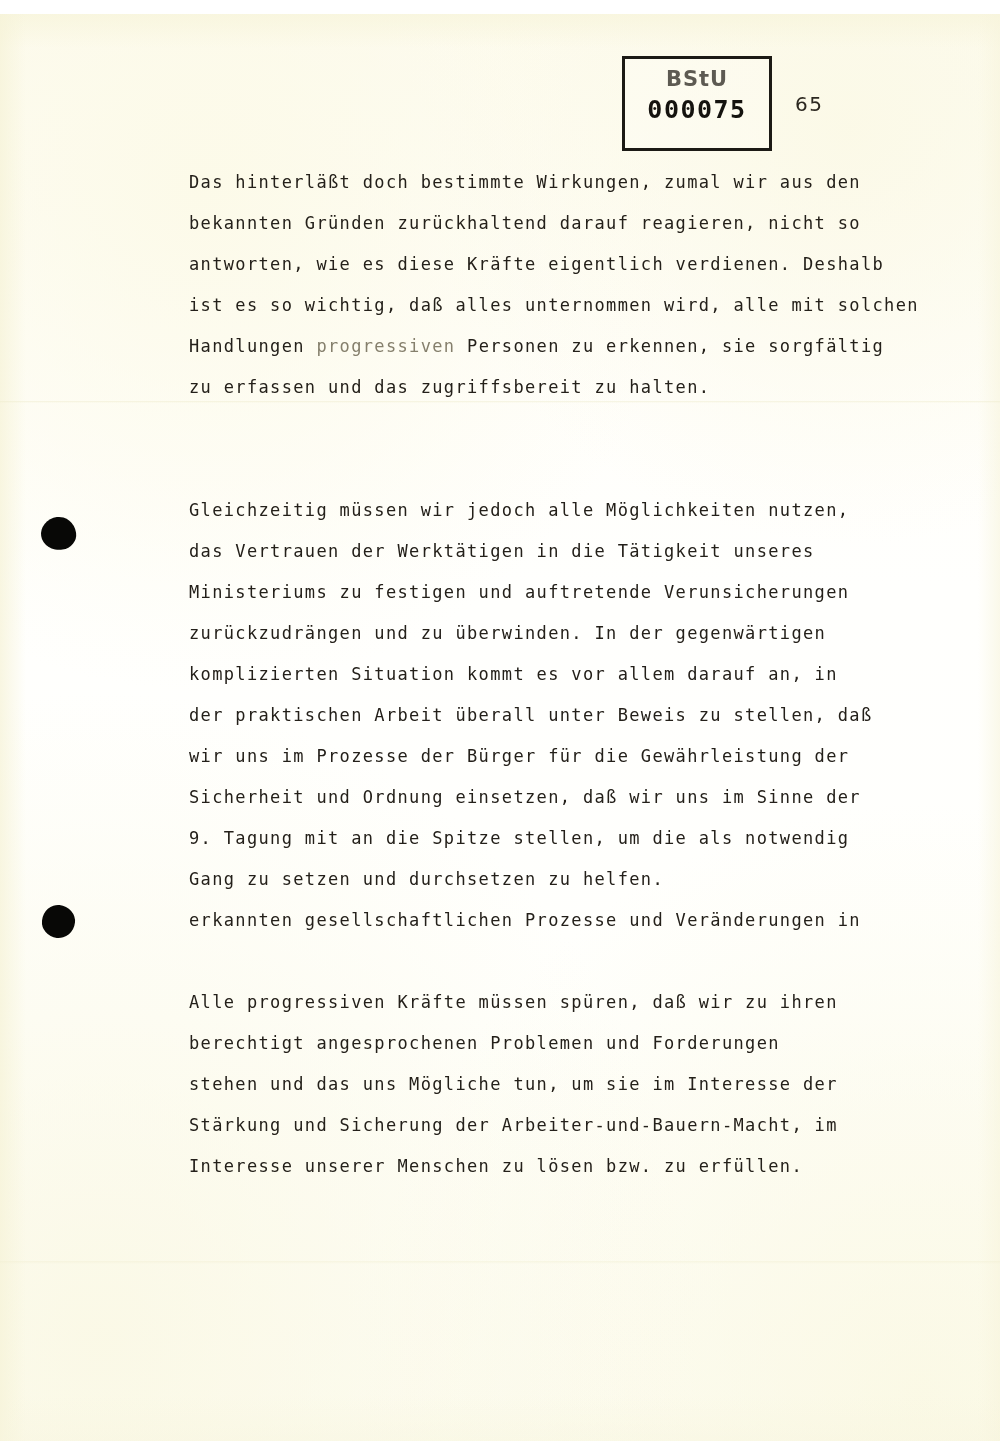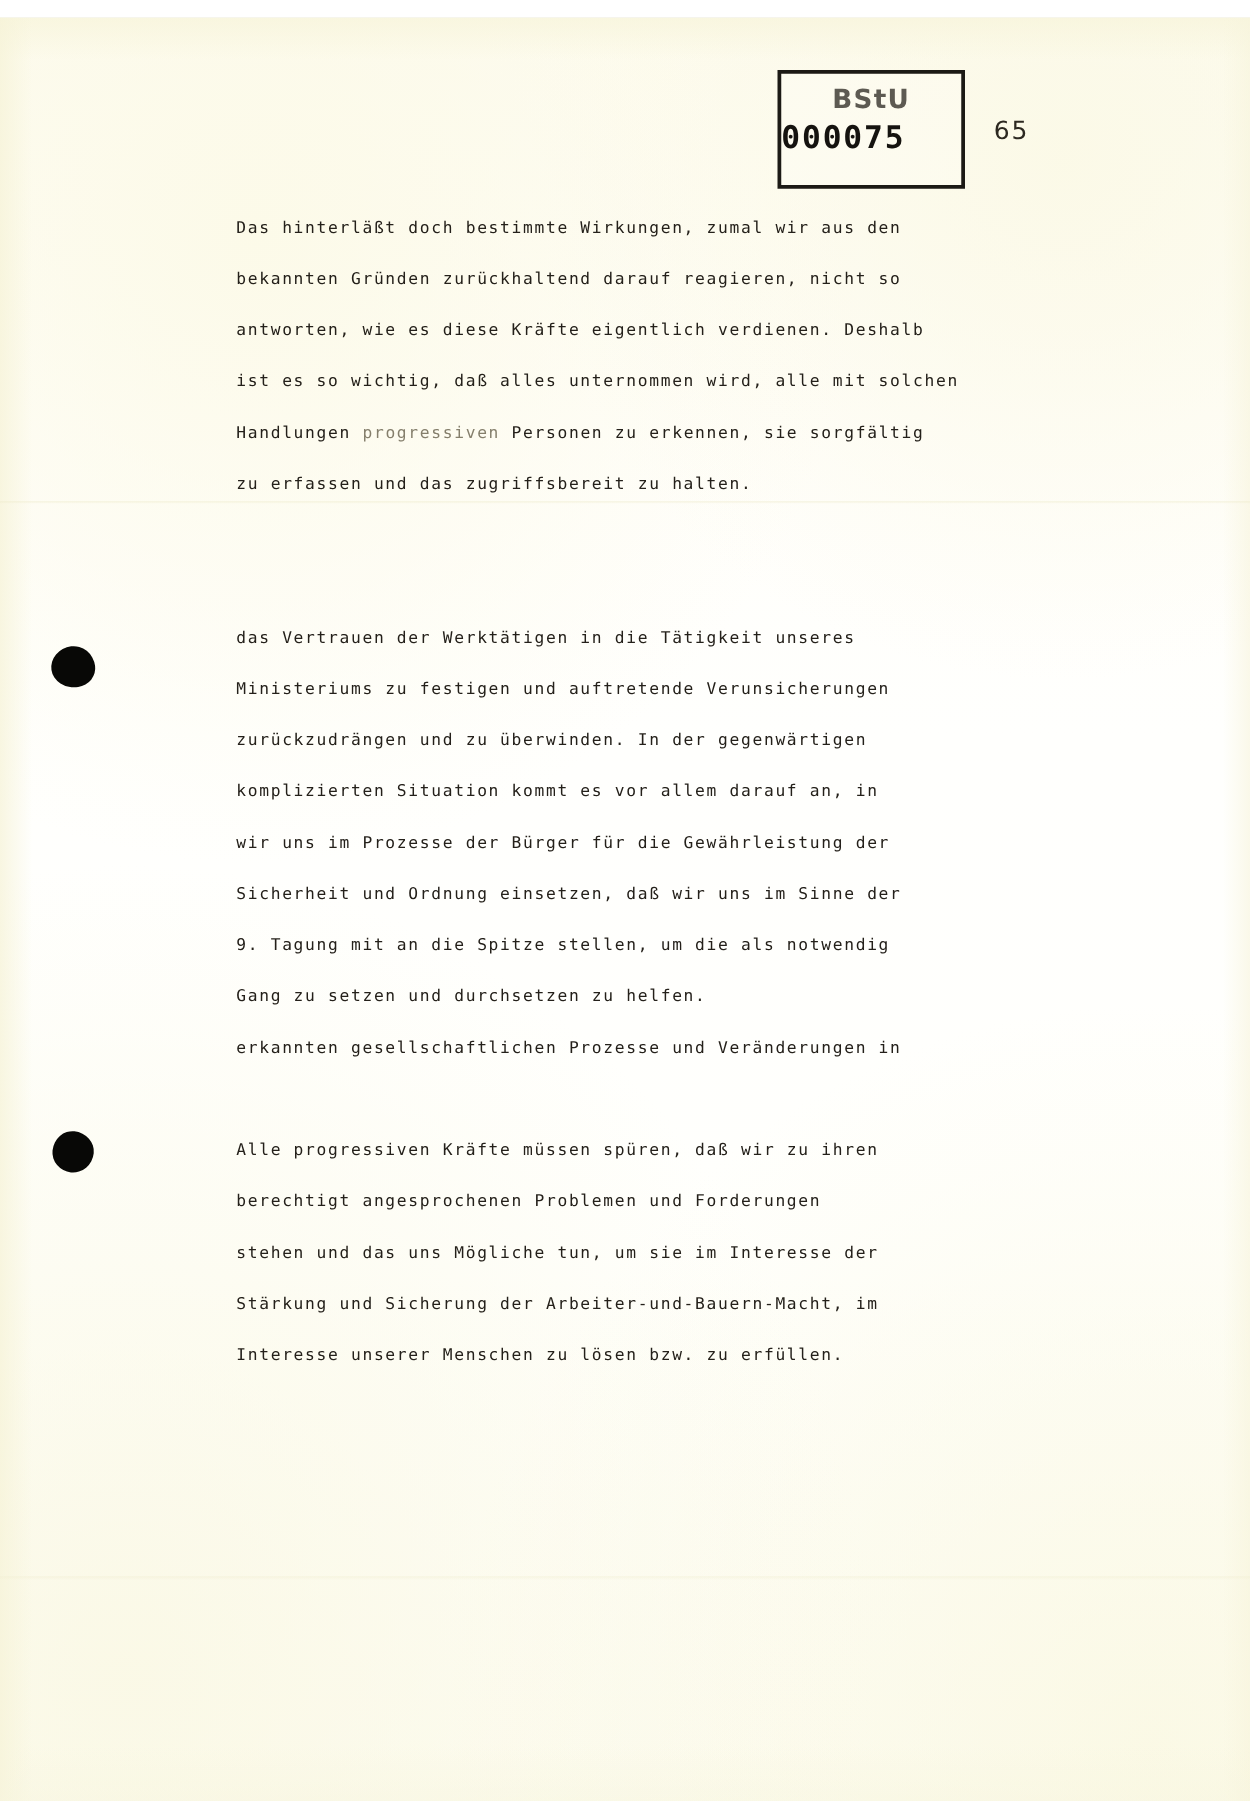--- a/index.html
+++ b/index.html
@@ -88,21 +88,21 @@
     font-size: 21px;
     letter-spacing: 1px;
     color: #3b3730;
     font-weight: 600;
     opacity: 0.82;
   }
   .stamp-number {
     position: absolute;
     left: 0; right: 0;
     top: 36px;
-    text-align: left;
+    text-align: center;
     font-family: "DejaVu Sans Mono", "Liberation Mono", monospace;
     font-size: 25px;
     letter-spacing: 1.5px;
     color: #15130f;
     font-weight: 700;
   }
 
   
   .page-number {
     position: absolute;
@@ -141,21 +141,21 @@
     position: absolute;
     left: 189px;
     top: 148px;
     width: 790px;
   }
   .para {
     margin: 0;
   }
   .line {
     font-family: "DejaVu Sans Mono", "Liberation Mono", monospace;
-    font-size: 13px;
+    font-size: 17px;
     line-height: 41px;
     letter-spacing: 1.35px;
     color: #24201a;
     white-space: pre;
   }
   .gap-para  { height: 41px; }
   .gap-block { height: 82px; }
 
   
   .frag-faded { color: #857f6c; }
@@ -190,24 +190,26 @@
       <div class="line">bekannten Gründen zurückhaltend darauf reagieren, nicht so</div>
       <div class="line">antworten, wie es diese Kräfte eigentlich verdienen. Deshalb</div>
       <div class="line">ist es so wichtig, daß alles unternommen wird, alle mit solchen</div>
       <div class="line">Handlungen <span class="frag-faded">progressiven</span> Personen zu erkennen, sie sorgfältig</div>
       <div class="line">zu erfassen und das zugriffsbereit zu halten.</div>
     </div>
 
     <div class="gap-block"></div>
 
     <div class="para">
+      <div class="line">Gleichzeitig müssen wir jedoch alle Möglichkeiten nutzen,</div>
       <div class="line">das Vertrauen der Werktätigen in die Tätigkeit unseres</div>
       <div class="line">Ministeriums zu festigen und auftretende Verunsicherungen</div>
       <div class="line">zurückzudrängen und zu überwinden. In der gegenwärtigen</div>
       <div class="line">komplizierten Situation kommt es vor allem darauf an, in</div>
+      <div class="line">der praktischen Arbeit überall unter Beweis zu stellen, daß</div>
       <div class="line">wir uns im Prozesse der Bürger für die Gewährleistung der</div>
       <div class="line">Sicherheit und Ordnung einsetzen, daß wir uns im Sinne der</div>
       <div class="line">9. Tagung mit an die Spitze stellen, um die als notwendig</div>
       <div class="line">Gang zu setzen und durchsetzen zu helfen.</div>
       <div class="line">erkannten gesellschaftlichen Prozesse und Veränderungen in</div>
     </div>
 
     <div class="gap-para"></div>
 
     <div class="para">

